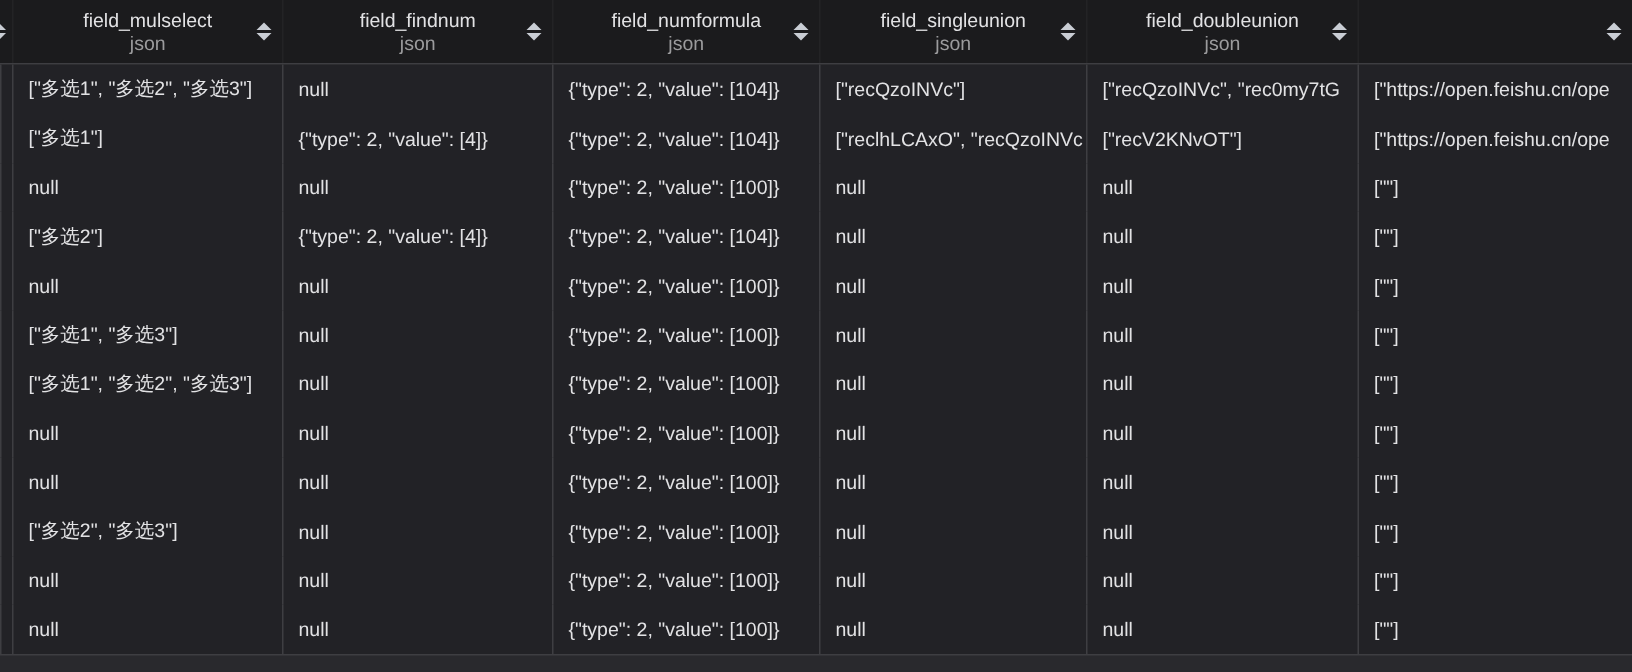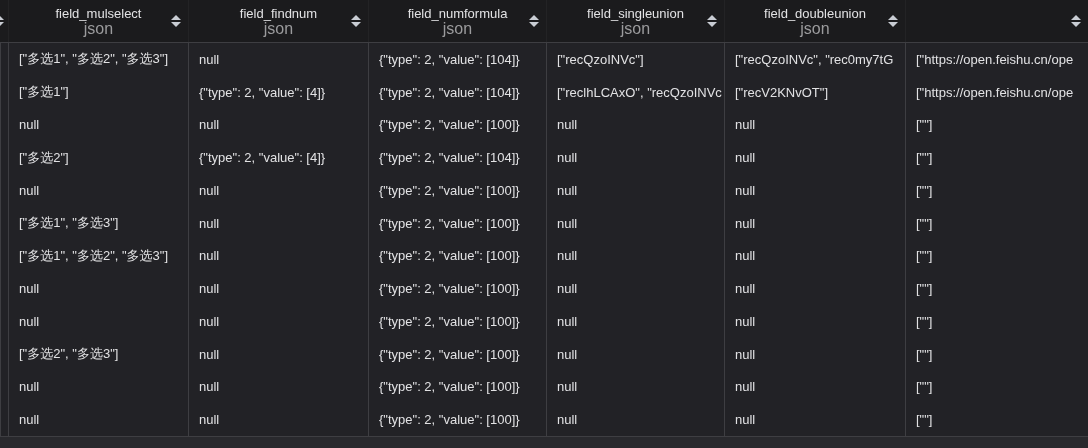--- a/index.html
+++ b/index.html
@@ -38,21 +38,21 @@
     cursor: pointer;
   }
   .hcell.sliver { border-left: none; }
   .hname {
     font-size: 13px;
     line-height: 16px;
     color: var(--text, #e2e2e4);
     white-space: nowrap;
   }
   .htype {
-    font-size: 16px;
+    font-size: 13px;
     line-height: 14px;
     color: var(--muted, #9b9b9d);
     white-space: nowrap;
   }
   .sort {
     position: absolute;
     right: 7px;
     top: 50%;
     transform: translateY(-50%);
     display: flex;

